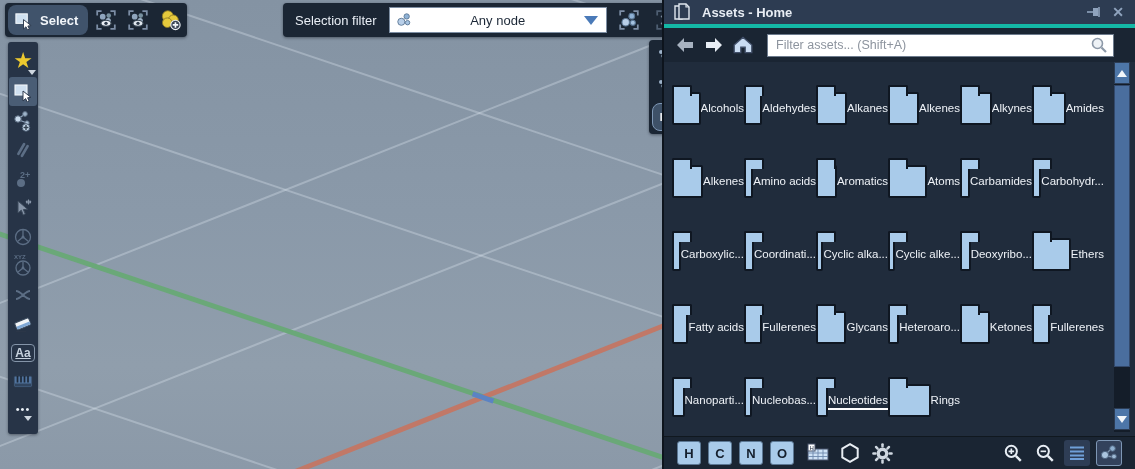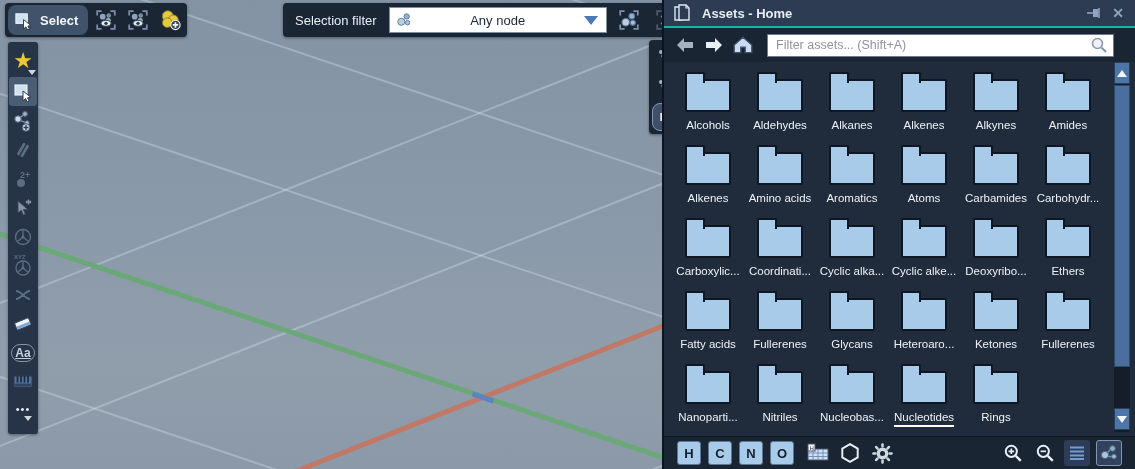--- a/index.html
+++ b/index.html
@@ -47,49 +47,49 @@
   
   #left-toolbar { position:absolute; left:8px; top:42px; width:30px; background:#273447;
       border-radius:3px; display:flex; flex-direction:column; align-items:center;
       padding:3px 0 4px 0; box-shadow:0 1px 3px rgba(10,16,24,.45); }
   .ltool { width:28px; height:29px; display:flex; align-items:center; justify-content:center;
            border-radius:3px; cursor:pointer; position:relative; }
   .ltool.active { background:#4a5d75; }
   #star-tool { height:32px; font-size:22px; color:#ecc92f; line-height:1; }
   #star-tool .mini-caret { position:absolute; right:1px; bottom:2px; width:0; height:0;
       border-left:4px solid transparent; border-right:4px solid transparent; border-top:5px solid #cfd7e0; }
-  #label-tool span { display:inline-block; border:1px solid #8494a8; border-radius:9px;
+  #label-tool span { display:inline-block; border:1px solid #8494a8; border-radius:4px;
       color:#c7d2de; font-size:12px; font-weight:bold; padding:1px 3px;text-decoration:underline; }
   #more-tool { flex-direction:column; height:34px; }
   #more-tool .dots { color:#e8eef5; font-size:11px; letter-spacing:1px; line-height:8px; }
   #more-tool .mini-caret { width:0; height:0; border-left:4px solid transparent;
       border-right:4px solid transparent; border-top:5px solid #cfd7e0; margin-top:3px; margin-left:10px; }
 
   
   #assets-panel { position:absolute; left:662px; top:0; width:473px; height:469px;
       background:#202c3c; border-left:2px solid #0d141d; }
   #panel-titlebar { position:absolute; left:0; top:0; width:100%; height:28px; background:#2d3c52;
-      border-bottom:2px solid #14b8a6; display:flex; align-items:center; padding:12px 8px; }
+      border-bottom:7px solid #14b8a6; display:flex; align-items:center; padding:12px 8px; }
   #panel-title { color:#e8edf4; font-size:13px; font-weight:bold; margin-left:10px; flex:1; }
   #panel-titlebar .ticon { width:18px; height:18px; display:flex; align-items:center; justify-content:center;
       color:#8fa3bd; cursor:pointer; }
   #close-icon { font-size:14px; font-weight:bold; margin-left:6px; }
 
   #nav-row { position:absolute; left:0; top:28px; width:100%; height:34px; background:#1a2533;
       display:flex; align-items:center; padding:0 10px; gap:7px; }
   .nav-btn { width:22px; height:20px; display:flex; align-items:center; justify-content:center; cursor:pointer; }
   #search-box { position:relative; margin-left:6px; width:347px; height:23px; background:#ffffff;
       border:1px solid #6d7b8d; display:flex; align-items:center; }
   #search-input { flex:1; border:none; outline:none; background:transparent; font-size:12.5px;
       color:#333; padding:0 4px 0 8px; font-family:"Liberation Sans", sans-serif; }
   #search-input::placeholder { color:#8d949e; }
 
   #assets-grid { position:absolute; left:8px; top:64px; width:436px; height:368px;
       display:grid; grid-template-columns:repeat(6,72px); grid-auto-rows:73px; }
-  .folder { display:flex; flex-direction:column; align-items:center; cursor:pointer; padding-top:8px; }
+  .folder { display:flex; flex-direction:row; align-items:center; cursor:pointer; padding-top:8px; }
   .folder-icon { width:46px; height:33px; background:#a9cbea; border:2px solid #0f1722;
       border-radius:2px; position:relative; margin-top:7px; }
   .folder-icon::before { content:""; position:absolute; top:-9px; left:-2px; width:16px; height:9px;
       background:#a9cbea; border:2px solid #0f1722; border-bottom:none; border-radius:2px 2px 0 0; }
   .folder-label { margin-top:7px; font-size:11.5px; color:#eef2f7; white-space:nowrap; }
   .folder.hovered .folder-label { text-decoration:underline; text-decoration-thickness:2px;
       text-underline-offset:4px; text-decoration-color:#ffffff; }
 
   
   #scrollbar { position:absolute; left:450px; top:62px; width:16px; height:370px; background:#141d29; }
@@ -476,24 +476,20 @@
       <div class="folder">
         <div class="folder-icon" style="background: rgb(169, 203, 234);"></div>
         <span class="folder-label">Fullerenes</span>
       </div>
 
       <div class="folder">
         <div class="folder-icon" style="background: rgb(169, 203, 234);"></div>
         <span class="folder-label">Nanoparti...</span>
       </div>
 
-      <div class="folder">
-        <div class="folder-icon" style="background: rgb(169, 203, 234);"></div>
-        <span class="folder-label">Nitriles</span>
-      </div>
 
       <div class="folder">
         <div class="folder-icon" style="background: rgb(169, 203, 234);"></div>
         <span class="folder-label">Nucleobas...</span>
       </div>
 
       <div class="folder hovered">
         <div class="folder-icon" style="background: rgb(169, 203, 234);"></div>
         <span class="folder-label">Nucleotides</span>
       </div>

